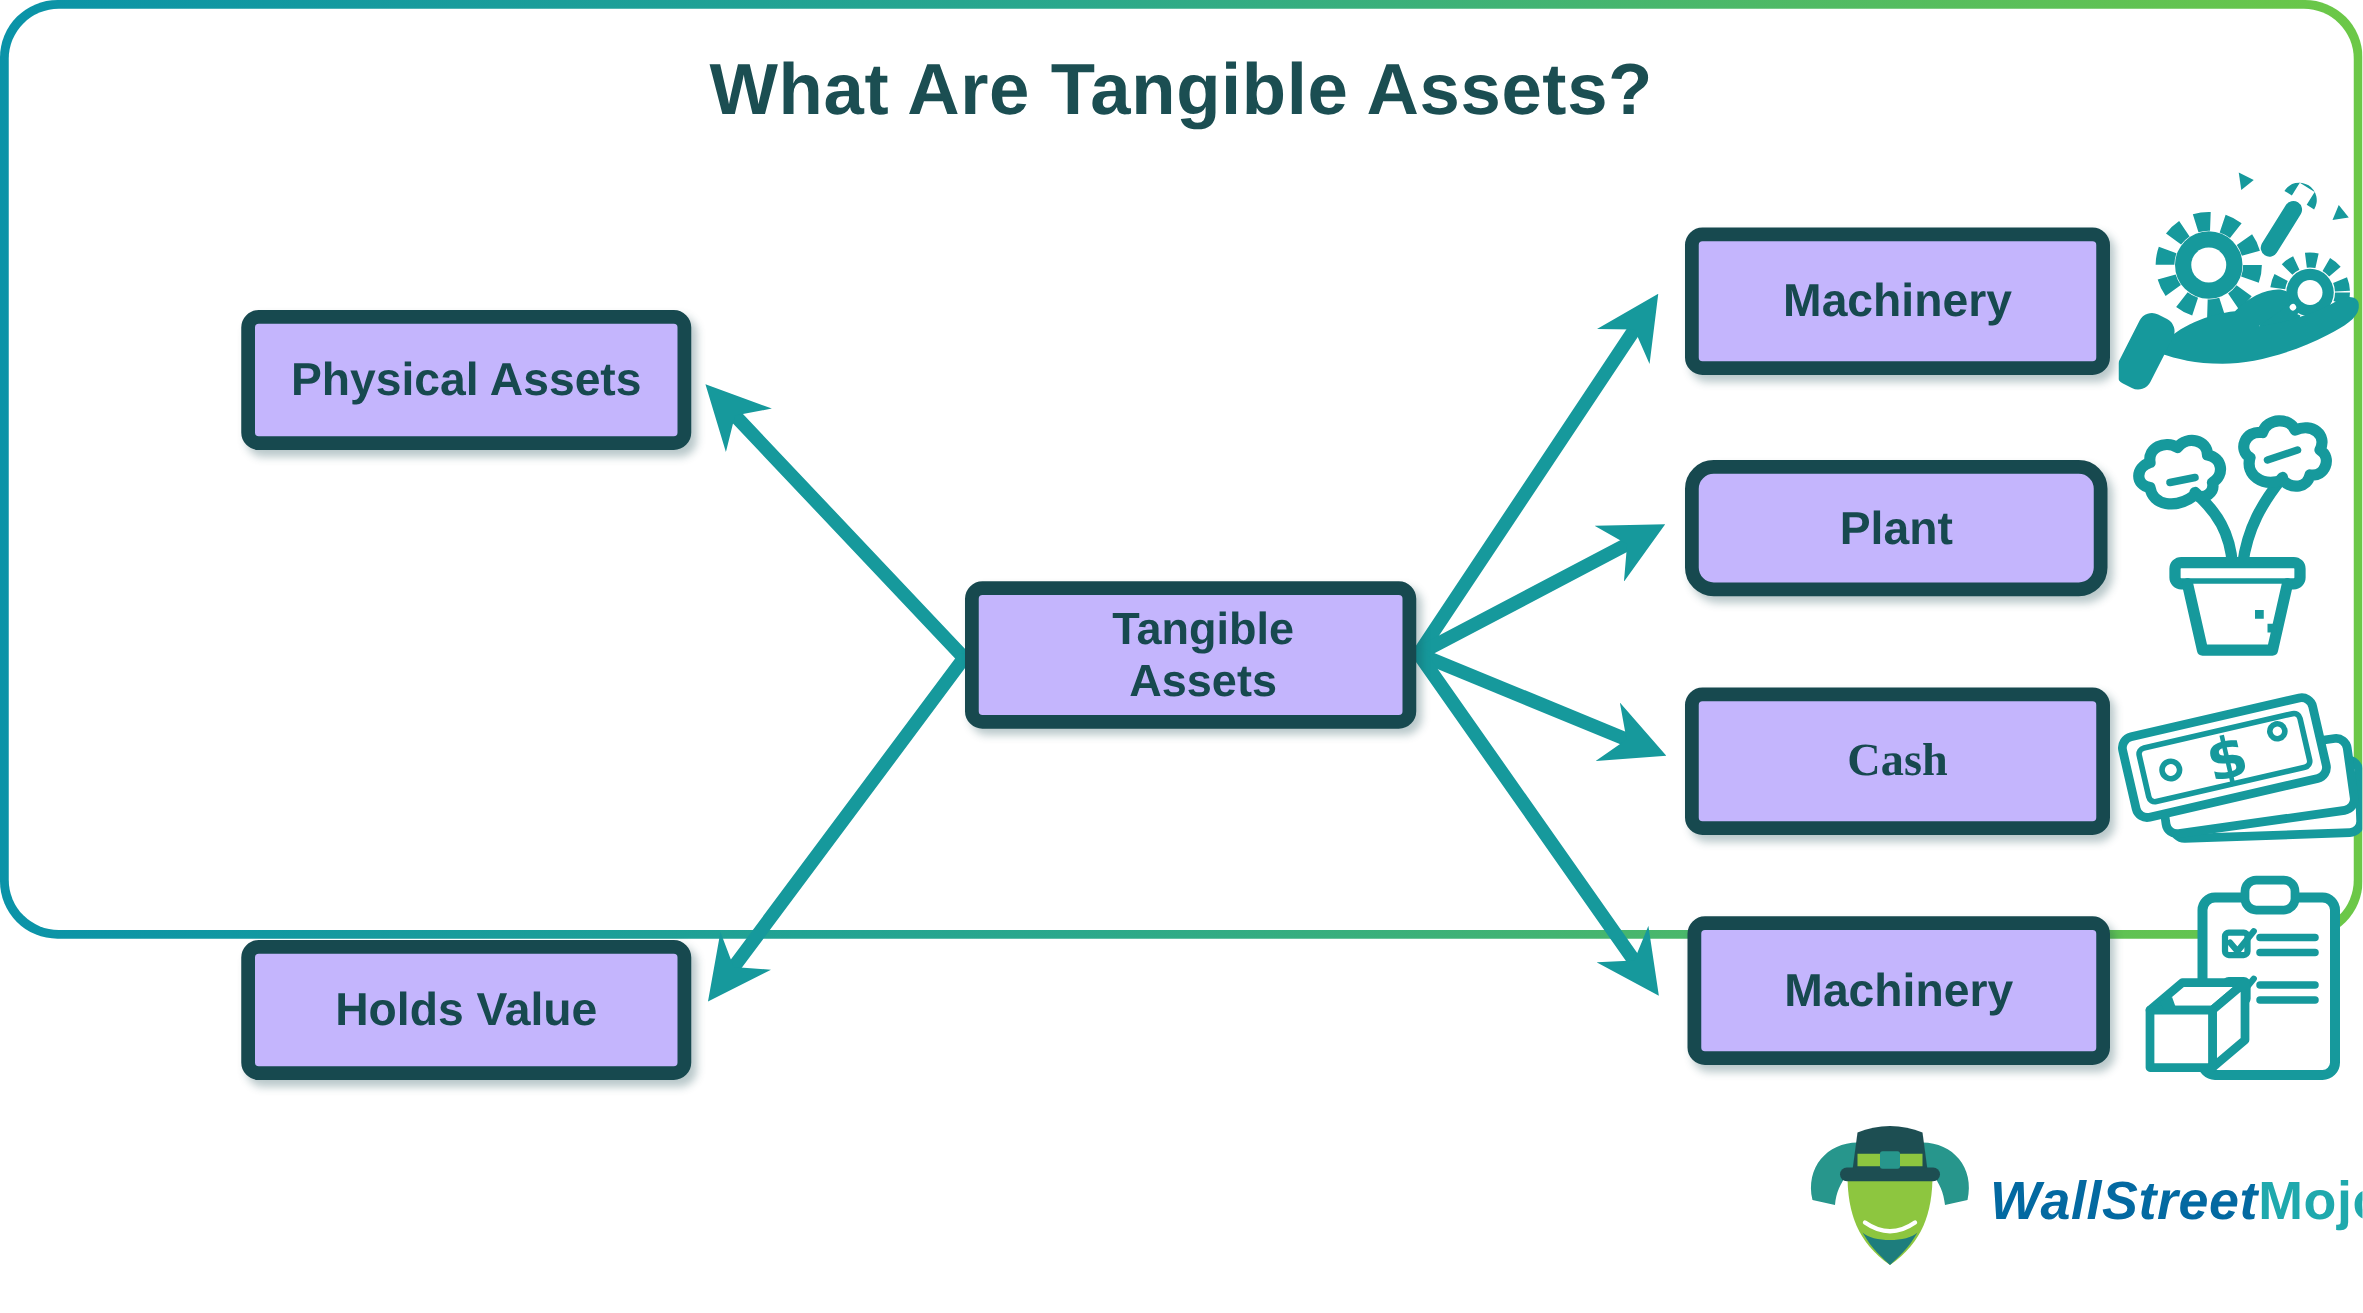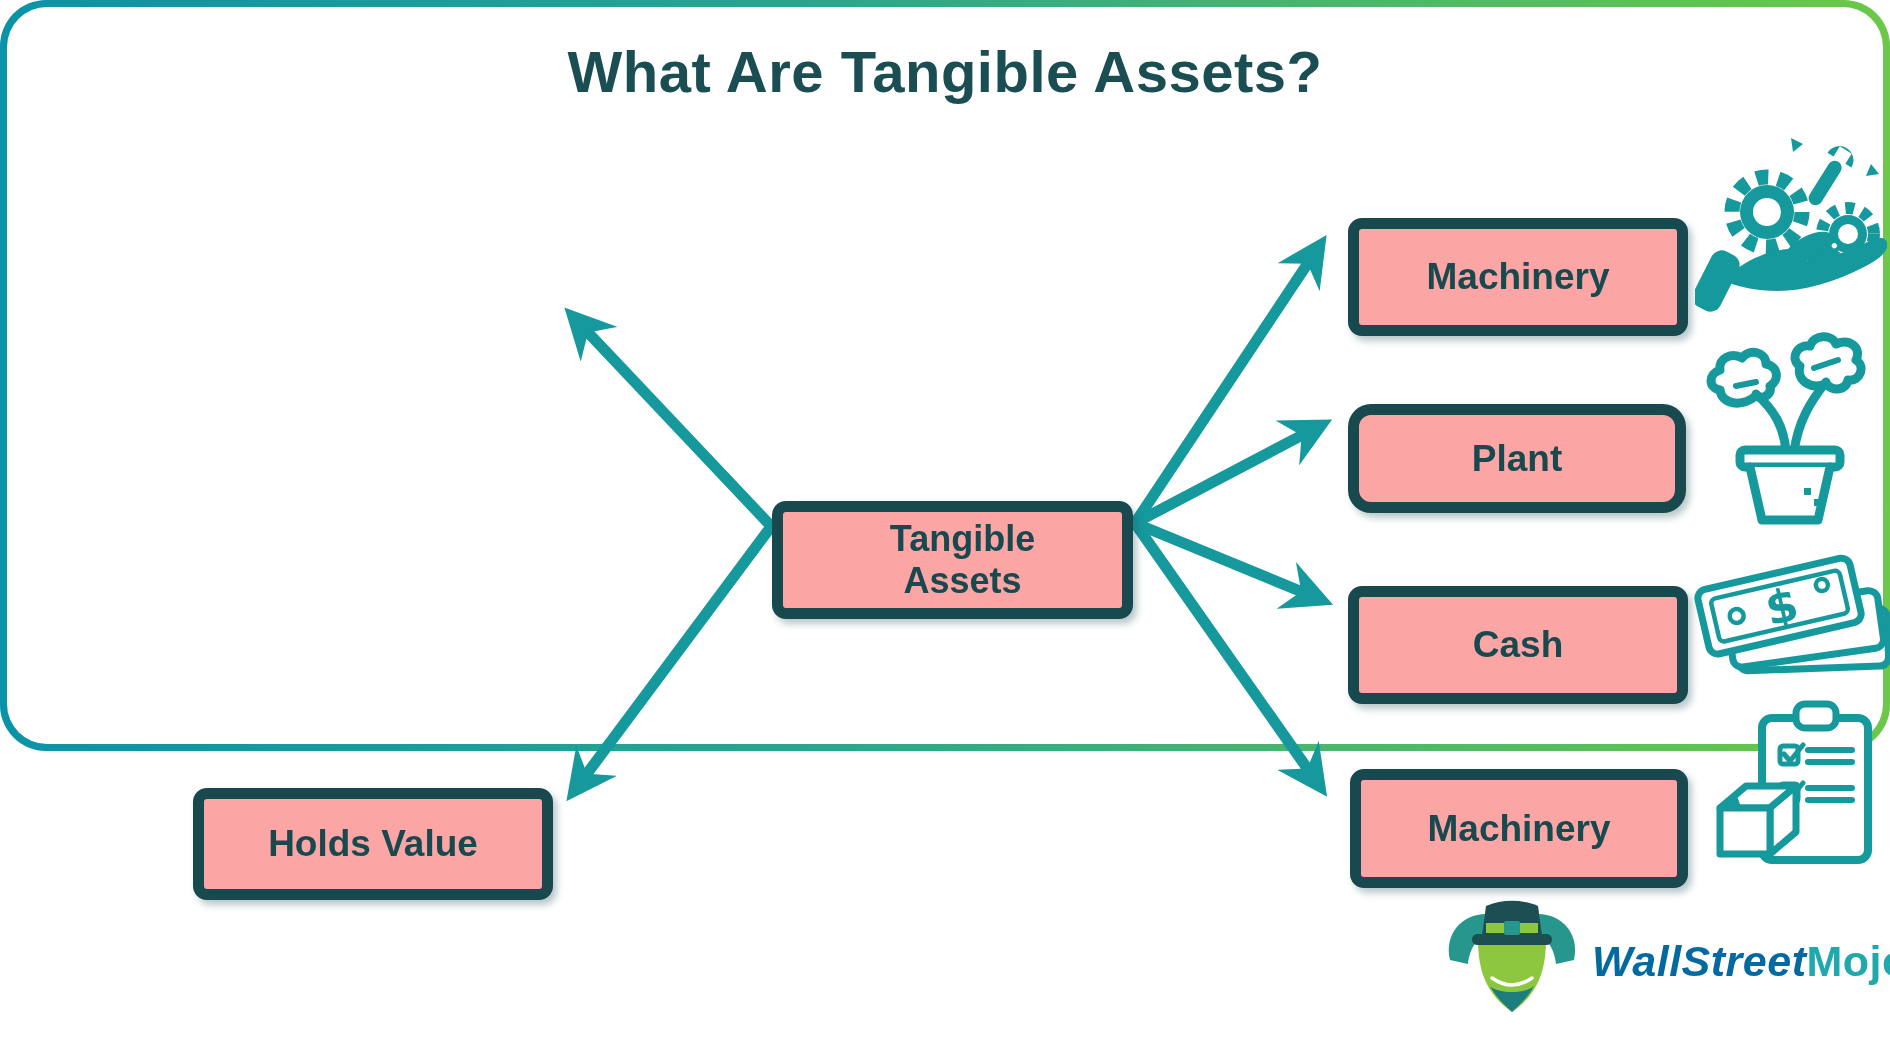--- a/index.html
+++ b/index.html
@@ -30,41 +30,40 @@
     top: 38px; left: 0; right: 0;
     text-align: center;
     font-size: 58px;
     font-weight: 800;
     letter-spacing: 0.5px;
     color: #1b4e52;
   }
   .node {
     position: absolute;
     box-sizing: border-box;
-    background: #fca5a5;
+    background: #c4b5fd;
     border: 11px solid #17494f;
     border-radius: 14px;
     display: flex;
     align-items: center;
     justify-content: center;
     text-align: center;
     color: #17494f;
     font-weight: 700;
     font-size: 37px;
     box-shadow: 4px 5px 7px rgba(23, 73, 79, 0.30);
-    margin-top: 36px;
   }
   .node .label { white-space: pre-line; line-height: 1.18; }
 
   .node-physical  { left: 193px; top: 248px; width: 360px; height: 112px; }
   .node-holds     { left: 193px; top: 752px; width: 360px; height: 112px; }
   .node-center    { left: 772px; top: 465px; width: 361px; height: 118px; font-size: 36px; padding-left: 20px; }
   .node-machinery { left: 1348px; top: 182px; width: 340px; height: 118px; }
   .node-plant     { left: 1348px; top: 368px; width: 338px; height: 109px; border-radius: 23px; }
-  .node-cash      { left: 1348px; top: 550px; width: 340px; height: 118px; }
+  .node-cash      { left: 1348px; top: 550px; width: 340px; height: 118px; font-family: Liberation Serif, serif; }
   .node-inventory { left: 1350px; top: 733px; width: 338px; height: 119px; }
 
   .arrow-layer, .icon, .logo { position: absolute; }
   .arrow-layer { left: 0; top: 0; pointer-events: none; }
 
   .icon-machinery { left: 1695px; top: 132px; }
   .icon-plant     { left: 1698px; top: 330px; }
   .icon-cash      { left: 1685px; top: 542px; }
   .icon-inventory { left: 1700px; top: 698px; }
 
@@ -99,20 +98,23 @@
     <g stroke="#16999c" stroke-width="11" stroke-linecap="round" fill="none">
       <line x1="770" y1="525" x2="580" y2="324" marker-end="url(#ah)"></line>
       <line x1="770" y1="528" x2="580" y2="783" marker-end="url(#ah)"></line>
       <line x1="1137" y1="520" x2="1314" y2="254" marker-end="url(#ah)"></line>
       <line x1="1137" y1="522" x2="1312" y2="430" marker-end="url(#ah)"></line>
       <line x1="1137" y1="524" x2="1312" y2="596" marker-end="url(#ah)"></line>
       <line x1="1137" y1="526" x2="1314" y2="778" marker-end="url(#ah)"></line>
     </g>
   </svg>
 
+  <div class="node node-physical">
+    <span class="label">Physical Assets</span>
+  </div>
   <div class="node node-holds">
     <span class="label">Holds Value</span>
   </div>
   <div class="node node-center">
     <span class="label">Tangible
 Assets</span>
   </div>
   <div class="node node-machinery">
     <span class="label">Machinery</span>
   </div>

